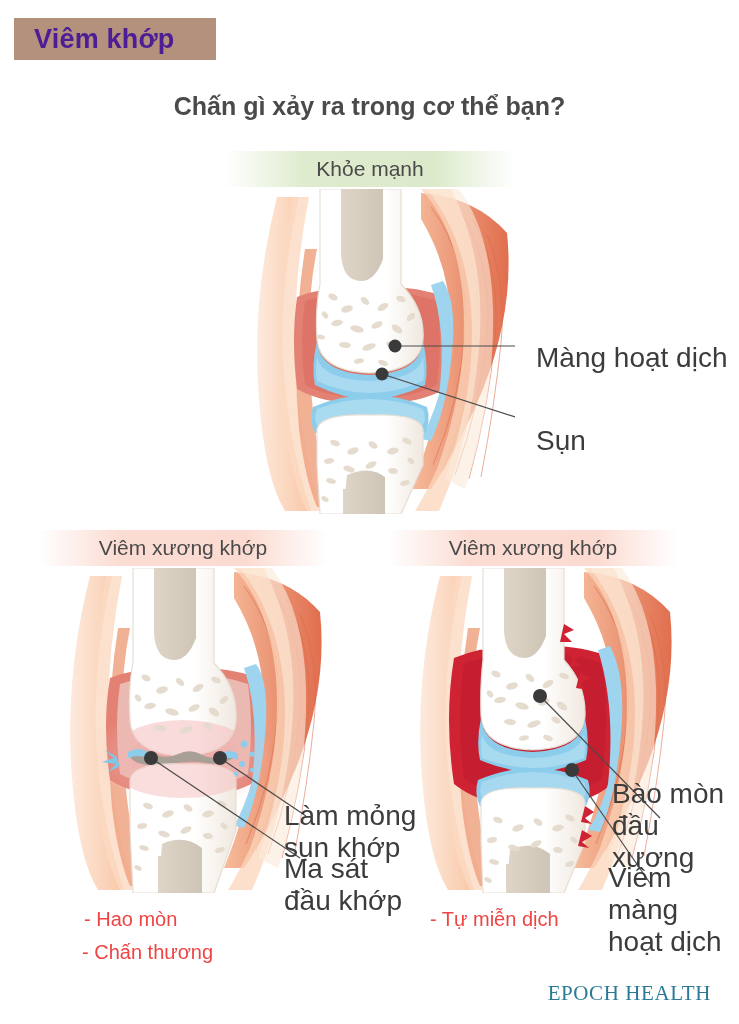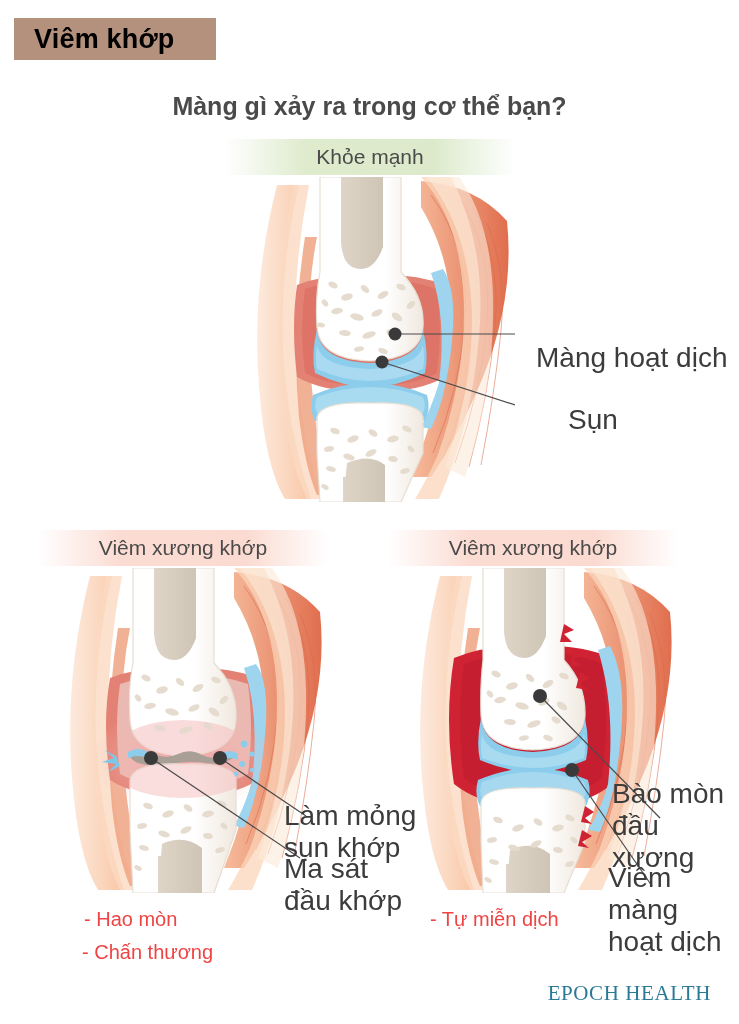--- a/index.html
+++ b/index.html
@@ -11,21 +11,21 @@
     overflow:hidden;
     color:#3c3c3c;
   }
   .badge{
     position:absolute;left:14px;top:18px;
     width:202px;height:42px;
     background:#b3917c;
     display:flex;align-items:center;
   }
   .badge span{
-    color:#000000;font-size:27px;font-weight:bold;
+    color:#4c1d95;font-size:27px;font-weight:bold;
     padding-left:20px;letter-spacing:.2px;
   }
   .page-title{
     position:absolute;left:0;top:92px;width:739px;
     text-align:center;font-size:25px;font-weight:bold;color:#4a4a4a;
   }
 
   .panel{position:absolute;}
   .banner{
     position:absolute;left:0;top:0;height:36px;width:100%;
@@ -52,23 +52,23 @@
     font-size:21px;color:#2a7a96;letter-spacing:.6px;text-align:center;
   }
   svg{display:block;}
 </style>
 </head>
 <body>
 
 <div class="badge">
   <span>Viêm khớp</span>
 </div>
-<div class="page-title">Màng gì xảy ra trong cơ thể bạn?</div>
-
-<div class="panel" style="left:225px;top:139px;width:290px;height:360px;">
+<div class="page-title">Chấn gì xảy ra trong cơ thể bạn?</div>
+
+<div class="panel" style="left:225px;top:151px;width:290px;height:360px;">
   <div class="banner green">
     <span>Khỏe mạnh</span>
   </div>
 
   <svg width="290" height="325" viewBox="0 0 290 325" style="position:absolute;left:0;top:38px;">
     <defs>
       <linearGradient id="hSkinL" x1="0" y1="0" x2="1" y2="0">
         <stop offset="0" stop-color="#fdeadd"></stop>
           <stop offset="1" stop-color="#f9c7a6"></stop>
       </linearGradient>
@@ -176,21 +176,21 @@
       <circle cx="170" cy="157" r="6.5" fill="#3a3a3a"></circle>
     </g>
     <g>
       <line x1="157" y1="185" x2="290" y2="228" stroke="#4a4a4a" stroke-width="1.2"></line>
       <circle cx="157" cy="185" r="6.5" fill="#3a3a3a"></circle>
     </g>
   </svg>
 </div>
 
 <div class="label" style="left:536px;top:342px;">Màng hoạt dịch</div>
-<div class="label" style="left:536px;top:404px;margin-left:32px;">Sụn</div>
+<div class="label" style="left:536px;top:425px;">Sụn</div>
 
 <div class="panel" style="left:38px;top:530px;width:290px;height:360px;">
   <div class="banner pink">
     <span>Viêm xương khớp</span>
   </div>
 
   <svg width="290" height="325" viewBox="0 0 290 325" style="position:absolute;left:0;top:38px;">
     <defs>
       <linearGradient id="oSkinL" x1="0" y1="0" x2="1" y2="0">
         <stop offset="0" stop-color="#fdeadd"></stop>

